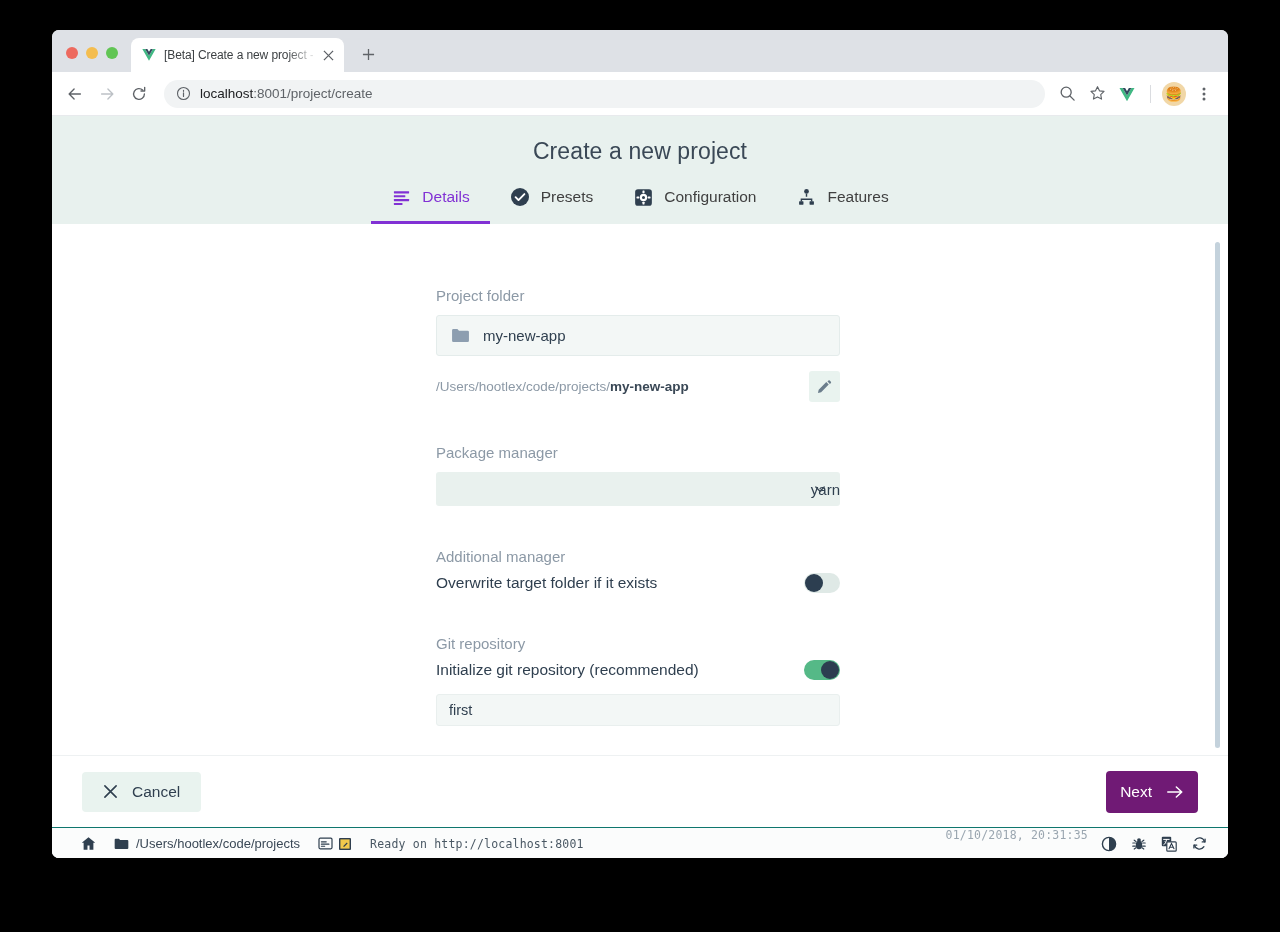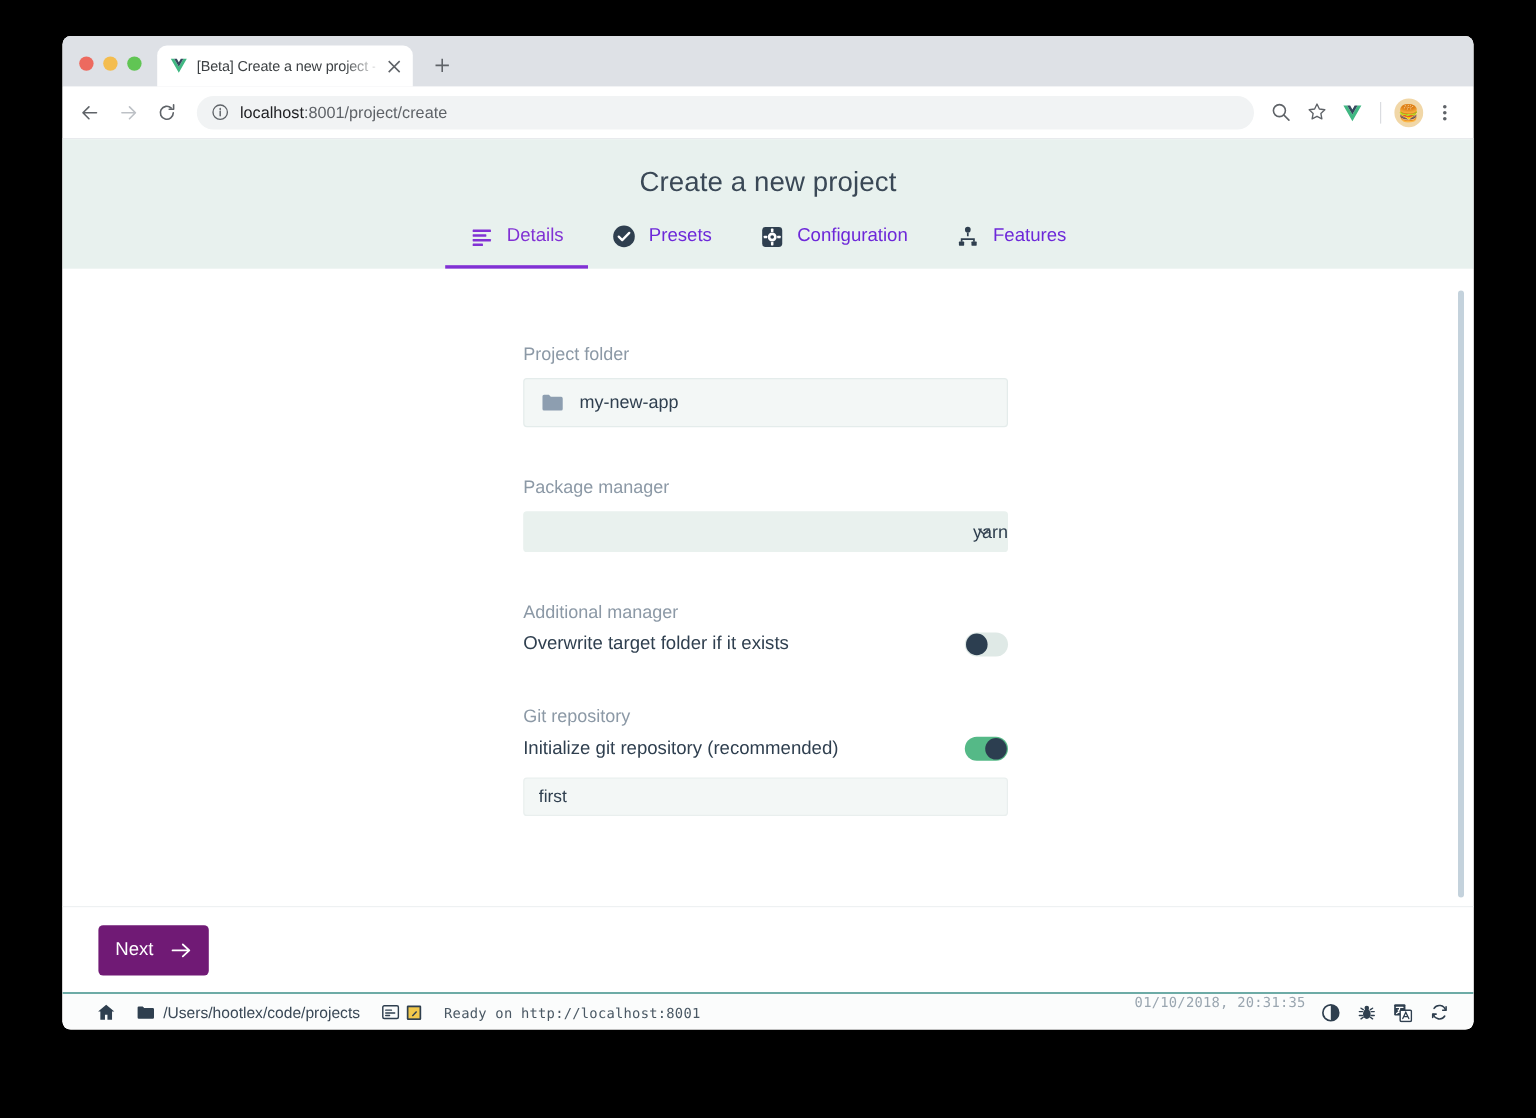--- a/index.html
+++ b/index.html
@@ -145,21 +145,21 @@
     align-items: flex-start;
     gap: 0;
     margin-top: 22px;
   }
   .wtab {
     display: flex;
     align-items: center;
     gap: 11px;
     padding: 0 20px 14px 20px;
     font-size: 15.5px;
-    color: #6d28d9;
+    color: #404040;
     position: relative;
     border-bottom: 3px solid transparent;
   }
   .wtab.active { color: #8131d4; border-bottom-color: #8131d4; }
   .wtab .ic { display: flex; align-items: center; justify-content: center; width: 20px; height: 20px; }
   
   .content {
     flex: 1 1 auto;
     position: relative;
     background: #fff;
@@ -503,20 +503,30 @@
             <div class="field-label">Project folder</div>
             <div class="input-box">
               <span style="display:flex">
                 <svg width="19" height="15" viewBox="0 0 20 16" fill="#8d9eb0">
                   <path d="M1 2.4A1.4 1.4 0 0 1 2.4 1h4.3l1.7 1.9h9.2A1.4 1.4 0 0 1 19 4.3v9.3A1.4 1.4 0 0 1 17.6 15H2.4A1.4 1.4 0 0 1 1 13.6z"></path>
                 </svg>
               </span>
               <span placeholder="my-new-app">my-new-app</span>
             </div>
 
+            <div class="path-row">
+              <div class="path-text"><span>/Users/hootlex/code/projects/</span><b>my-new-app</b></div>
+              <div class="icon-btn">
+                <span style="display:flex">
+                  <svg width="15" height="15" viewBox="0 0 16 16" fill="#6b7d8c">
+                    <path d="M1.8 11.4l-.8 3.4 3.4-.8 8.1-8.1-2.6-2.6zM12.2 1.6l-1 1 2.6 2.6 1-1a1 1 0 0 0 0-1.4l-1.2-1.2a1 1 0 0 0-1.4 0z"></path>
+                  </svg>
+                </span>
+              </div>
+            </div>
           </div>
 
           <div class="group">
             <div class="field-label">Package manager</div>
             <div class="select-box">
               <span>yarn</span>
               <span class="chev">
                 <svg width="14" height="14" viewBox="0 0 14 14">
                     <path d="M2.8 5L7 9.2 11.2 5" stroke="#3a4856" stroke-width="1.4" fill="none" stroke-linecap="round" stroke-linejoin="round"></path>
                   </svg>
@@ -544,20 +554,28 @@
             </div>
             <div class="text-input">
               <span placeholder="first">first</span>
             </div>
           </div>
 
         </div>
       </div>
 
       <div class="footer">
+        <div class="btn-cancel">
+          <span style="display:flex">
+            <svg width="15" height="15" viewBox="0 0 16 16">
+                <path d="M2 2l12 12M14 2L2 14" stroke="#2f3f4f" stroke-width="1.7" fill="none" stroke-linecap="round"></path>
+              </svg>
+          </span>
+          <span>Cancel</span>
+        </div>
         <div class="btn-next">
           <span>Next</span>
           <span style="display:flex">
             <svg width="18" height="16" viewBox="0 0 20 16">
                 <path d="M2 8h15M11.5 2.5L17.5 8l-6 5.5" stroke="#fff" stroke-width="1.7" fill="none" stroke-linecap="round" stroke-linejoin="round"></path>
               </svg>
           </span>
         </div>
       </div>
 

